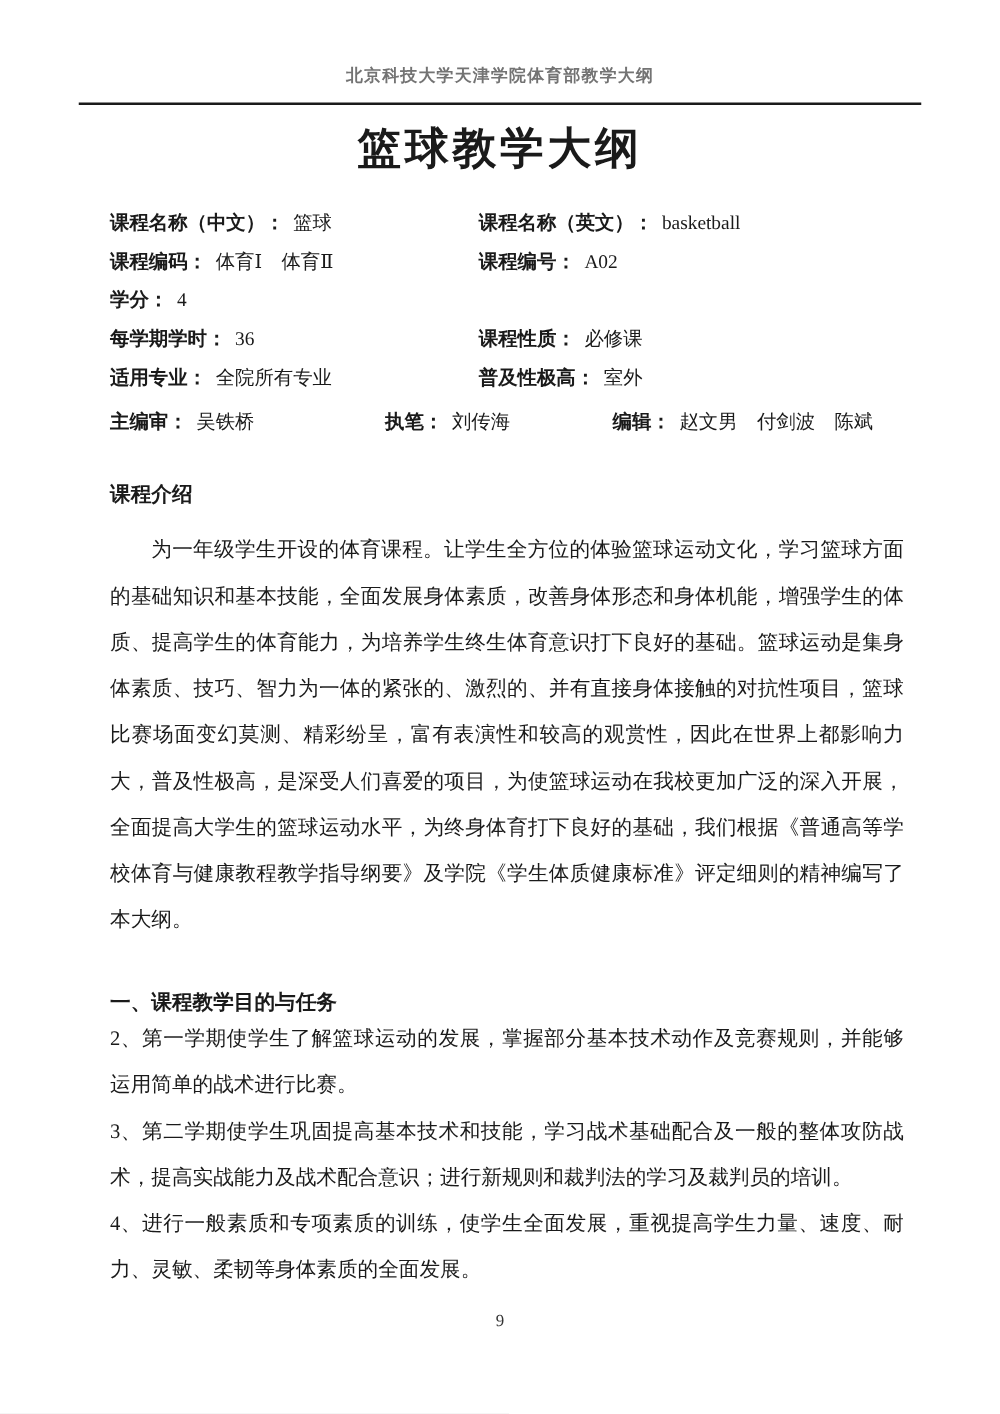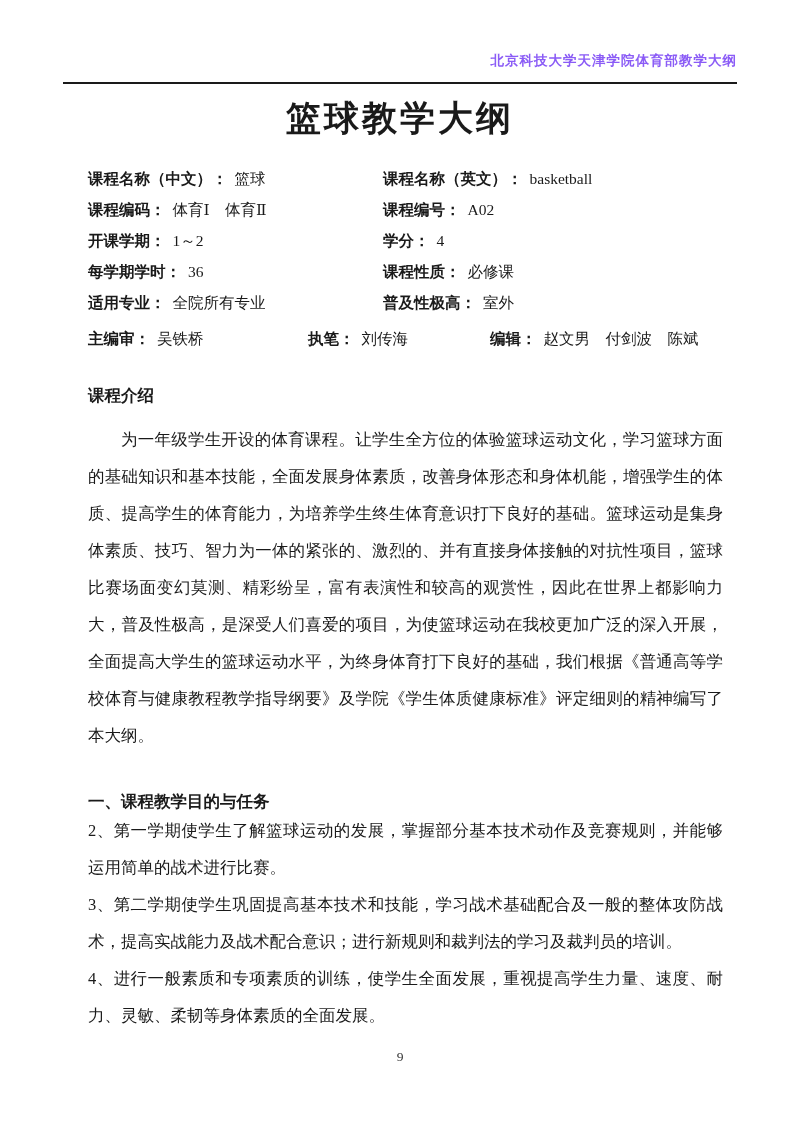--- a/index.html
+++ b/index.html
@@ -10,24 +10,24 @@
     margin: 0 auto;
     background: #ffffff;
     font-family: "Liberation Serif", "DejaVu Serif", serif;
     color: #1a1a1a;
     overflow: hidden;
     box-sizing: border-box;
   }
   
   .running-header {
     margin: 52px 63px 12px 63px;
-    text-align: right;
+    text-align: center;
     font-size: 13.5px;
     font-weight: bold;
-    color: #8b5cf6;
+    color: #737373;
     letter-spacing: 1px;
     line-height: 18px;
   }
   .header-rule {
     margin: 5px 63px 0 63px;
     border-top: 2px solid #1a1a1a;
     height: 0;
   }
   
   .doc-title {
@@ -50,20 +50,21 @@
   .cell-left { width: 295px; flex: none; }
   .cell-right { flex: 1; }
   .lbl { font-weight: bold; }
   .val { margin-left: 7px; }
   
   .editors-row {
     display: flex;
     margin: 19px 77px 0 88px;
     font-size: 15.5px;
     line-height: 17px;
+    font-family: Liberation Mono, monospace;
   }
   .ed-1 { width: 220px; flex: none; }
   .ed-2 { width: 182px; flex: none; }
   .ed-3 { flex: 1; }
   
   .intro-section { margin: 39px 77px 0 88px; }
   .section-heading {
     margin: 0;
     font-size: 16.5px;
     font-weight: bold;
@@ -112,23 +113,20 @@
     <div class="info-row">
       <div class="cell-left">
         <span class="lbl">课程编码：</span><span class="val">体育Ⅰ　体育Ⅱ</span>
       </div>
       <div class="cell-right">
         <span class="lbl">课程编号：</span><span class="val">A02</span>
       </div>
     </div>
 
     <div class="info-row">
-      <div class="cell-left">
-        <span class="lbl">开课学期：</span><span class="val">1～2</span>
-      </div>
       <div class="cell-right">
         <span class="lbl">学分：</span><span class="val">4</span>
       </div>
     </div>
 
     <div class="info-row gap-lg">
       <div class="cell-left">
         <span class="lbl">每学期学时：</span><span class="val">36</span>
       </div>
       <div class="cell-right">

